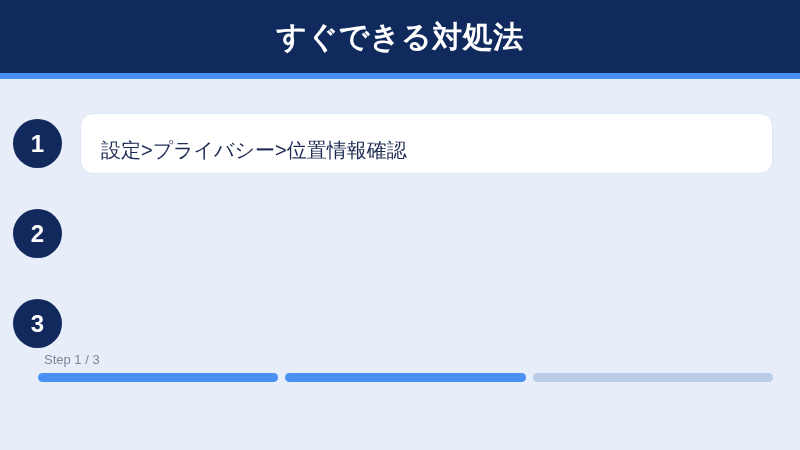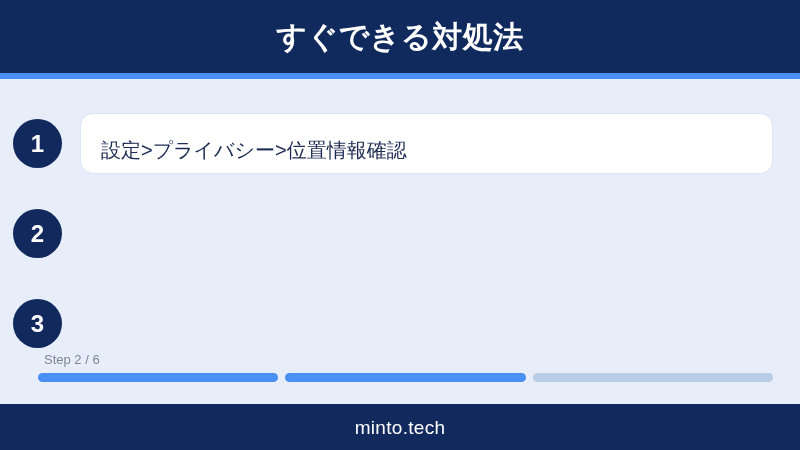--- a/index.html
+++ b/index.html
@@ -190,27 +190,24 @@
         <div class="step-badge">2</div>
       </div>
 
       <div class="step-row">
         <div class="step-badge">3</div>
       </div>
 
     </div>
 
     <div class="progress-wrap">
-      <div class="progress-label">Step 2 / 6</div>
+      <div class="progress-label">Step 1 / 3</div>
       <div class="progress-track">
         <div class="progress-seg filled"></div>
         <div class="progress-seg filled"></div>
         <div class="progress-seg"></div>
       </div>
     </div>
 
   </div>
 
-  <div class="footer">
-    <div class="footer-text">minto.tech</div>
-  </div>
 
 </div>
 
 </body></html>

